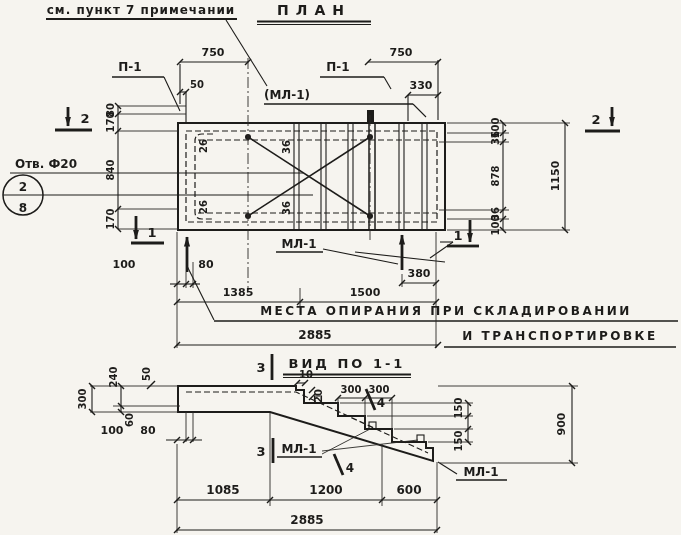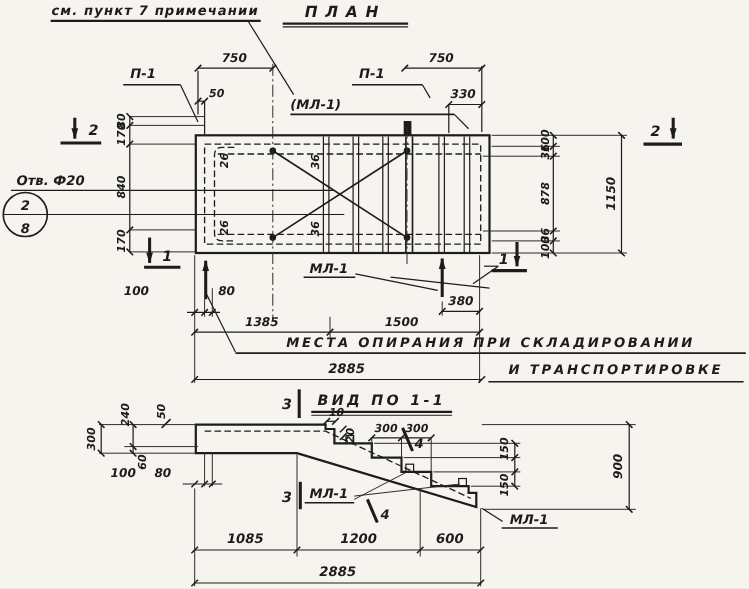--- a/index.html
+++ b/index.html
@@ -1,16 +1,16 @@
 <!DOCTYPE html>
 <html><head>
 <meta charset="utf-8">
 <style>
   html,body{margin:0;padding:0;background:#e8e6e1;}
-  .stage{width:681px;height:535px;position:relative;background:#f6f4ef;overflow:hidden;font-style:italic;}
+  .stage{width:681px;height:535px;position:relative;background:#f6f4ef;overflow:hidden;}
   svg{display:block}
   svg text{font-family:"DejaVu Sans",sans-serif;font-weight:bold;fill:#1d1c1a;}
   .t10{font-size:10px}.t11{font-size:11px}.t12{font-size:12px}.t13{font-size:13px}.t14{font-size:14px}
   .lsT{letter-spacing:7px}.ls1{letter-spacing:1px}.ls2{letter-spacing:2.5px}.ls3{letter-spacing:3px}
   .ln{stroke:#1d1c1a;stroke-width:1.1;fill:none}
   .ln15{stroke:#1d1c1a;stroke-width:1.5;fill:none}
   .ln2{stroke:#1d1c1a;stroke-width:2;fill:none}
   .thk{stroke:#1d1c1a;stroke-width:2.8;fill:none}
   .thin{stroke:#2a2926;stroke-width:0.9;fill:none}
   .dsh{stroke:#1d1c1a;stroke-width:1.2;fill:none;stroke-dasharray:6 3}

